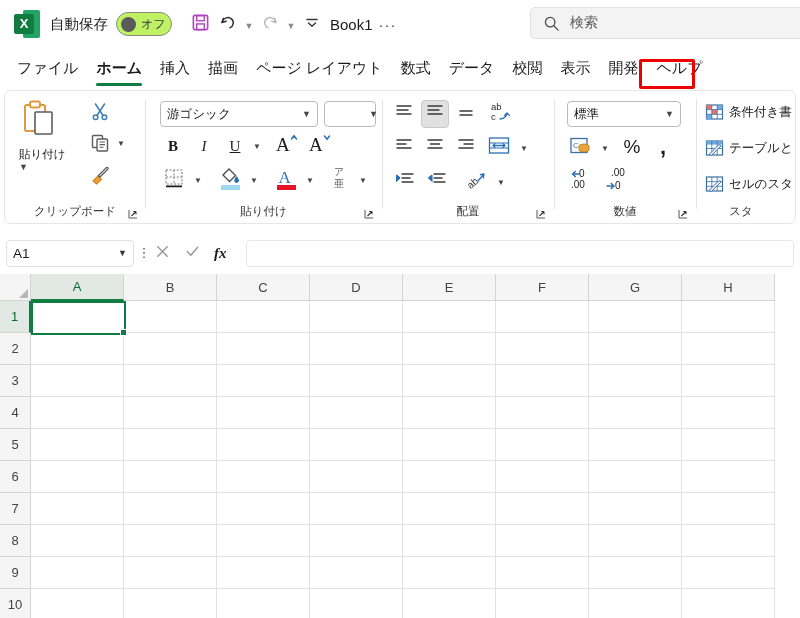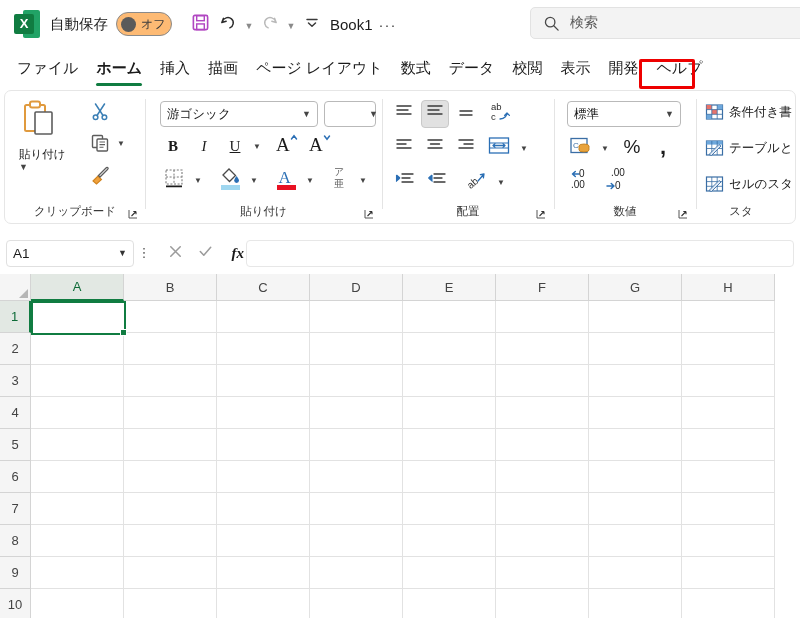--- a/index.html
+++ b/index.html
@@ -33,21 +33,21 @@
     background:#107c41; border-radius:2px;
     color:#fff; font-weight:bold; font-size:13px;
     line-height:20px; text-align:center;
     font-family:"Liberation Sans", sans-serif;
   }
   .autosave-label {
     font-size:14.5px; color:#1b1b1b; margin-right:8px; white-space:nowrap;
   }
   .toggle {
     width:56px; height:24px; border-radius:12px;
-    border:1.4px solid #8a8a8a; background:#fdba74;
+    border:1.4px solid #8a8a8a; background:#bef264;
     display:flex; align-items:center; position:relative;
     flex:0 0 auto;
   }
   .toggle .knob {
     width:15px; height:15px; border-radius:50%;
     background:#5a5a5a; margin-left:4px;
   }
   .toggle .state {
     font-size:12px; color:#3b3b3b; margin-left:5px; letter-spacing:0px;
   }
@@ -142,21 +142,21 @@
   }
   .namebox {
     margin-left:6px; width:128px; height:27px;
     border:1px solid #e0e0e0; border-radius:4px; background:#fff;
     display:flex; align-items:center; padding:0 6px;
     font-size:13.5px; color:#1b1b1b;
   }
   .namebox .nv { flex:1; }
   .namebox .nc { font-size:9px; color:#333; }
   .vdots { width:20px; text-align:center; font-size:13px; color:#555; line-height:10px; }
-  .fb-btn { width:30px; height:28px; display:flex; align-items:center; justify-content:flex-end; }
+  .fb-btn { width:30px; height:28px; display:flex; align-items:center; justify-content:flex-start; }
   .fx { font-style:italic; font-weight:bold; font-size:15px; color:#1b1b1b;
         font-family:"Liberation Serif", serif; }
   .finput {
     flex:1; height:27px; margin-right:6px; margin-left:2px;
     border:1px solid #e7e7e7; border-radius:4px; background:#fff;
     font-size:13px; color:#1b1b1b; padding-left:6px; display:flex; align-items:center;
   }
 
   
   .gridarea { position:absolute; left:0; top:274px; width:800px; height:344px; background:#fff; overflow:hidden; }

